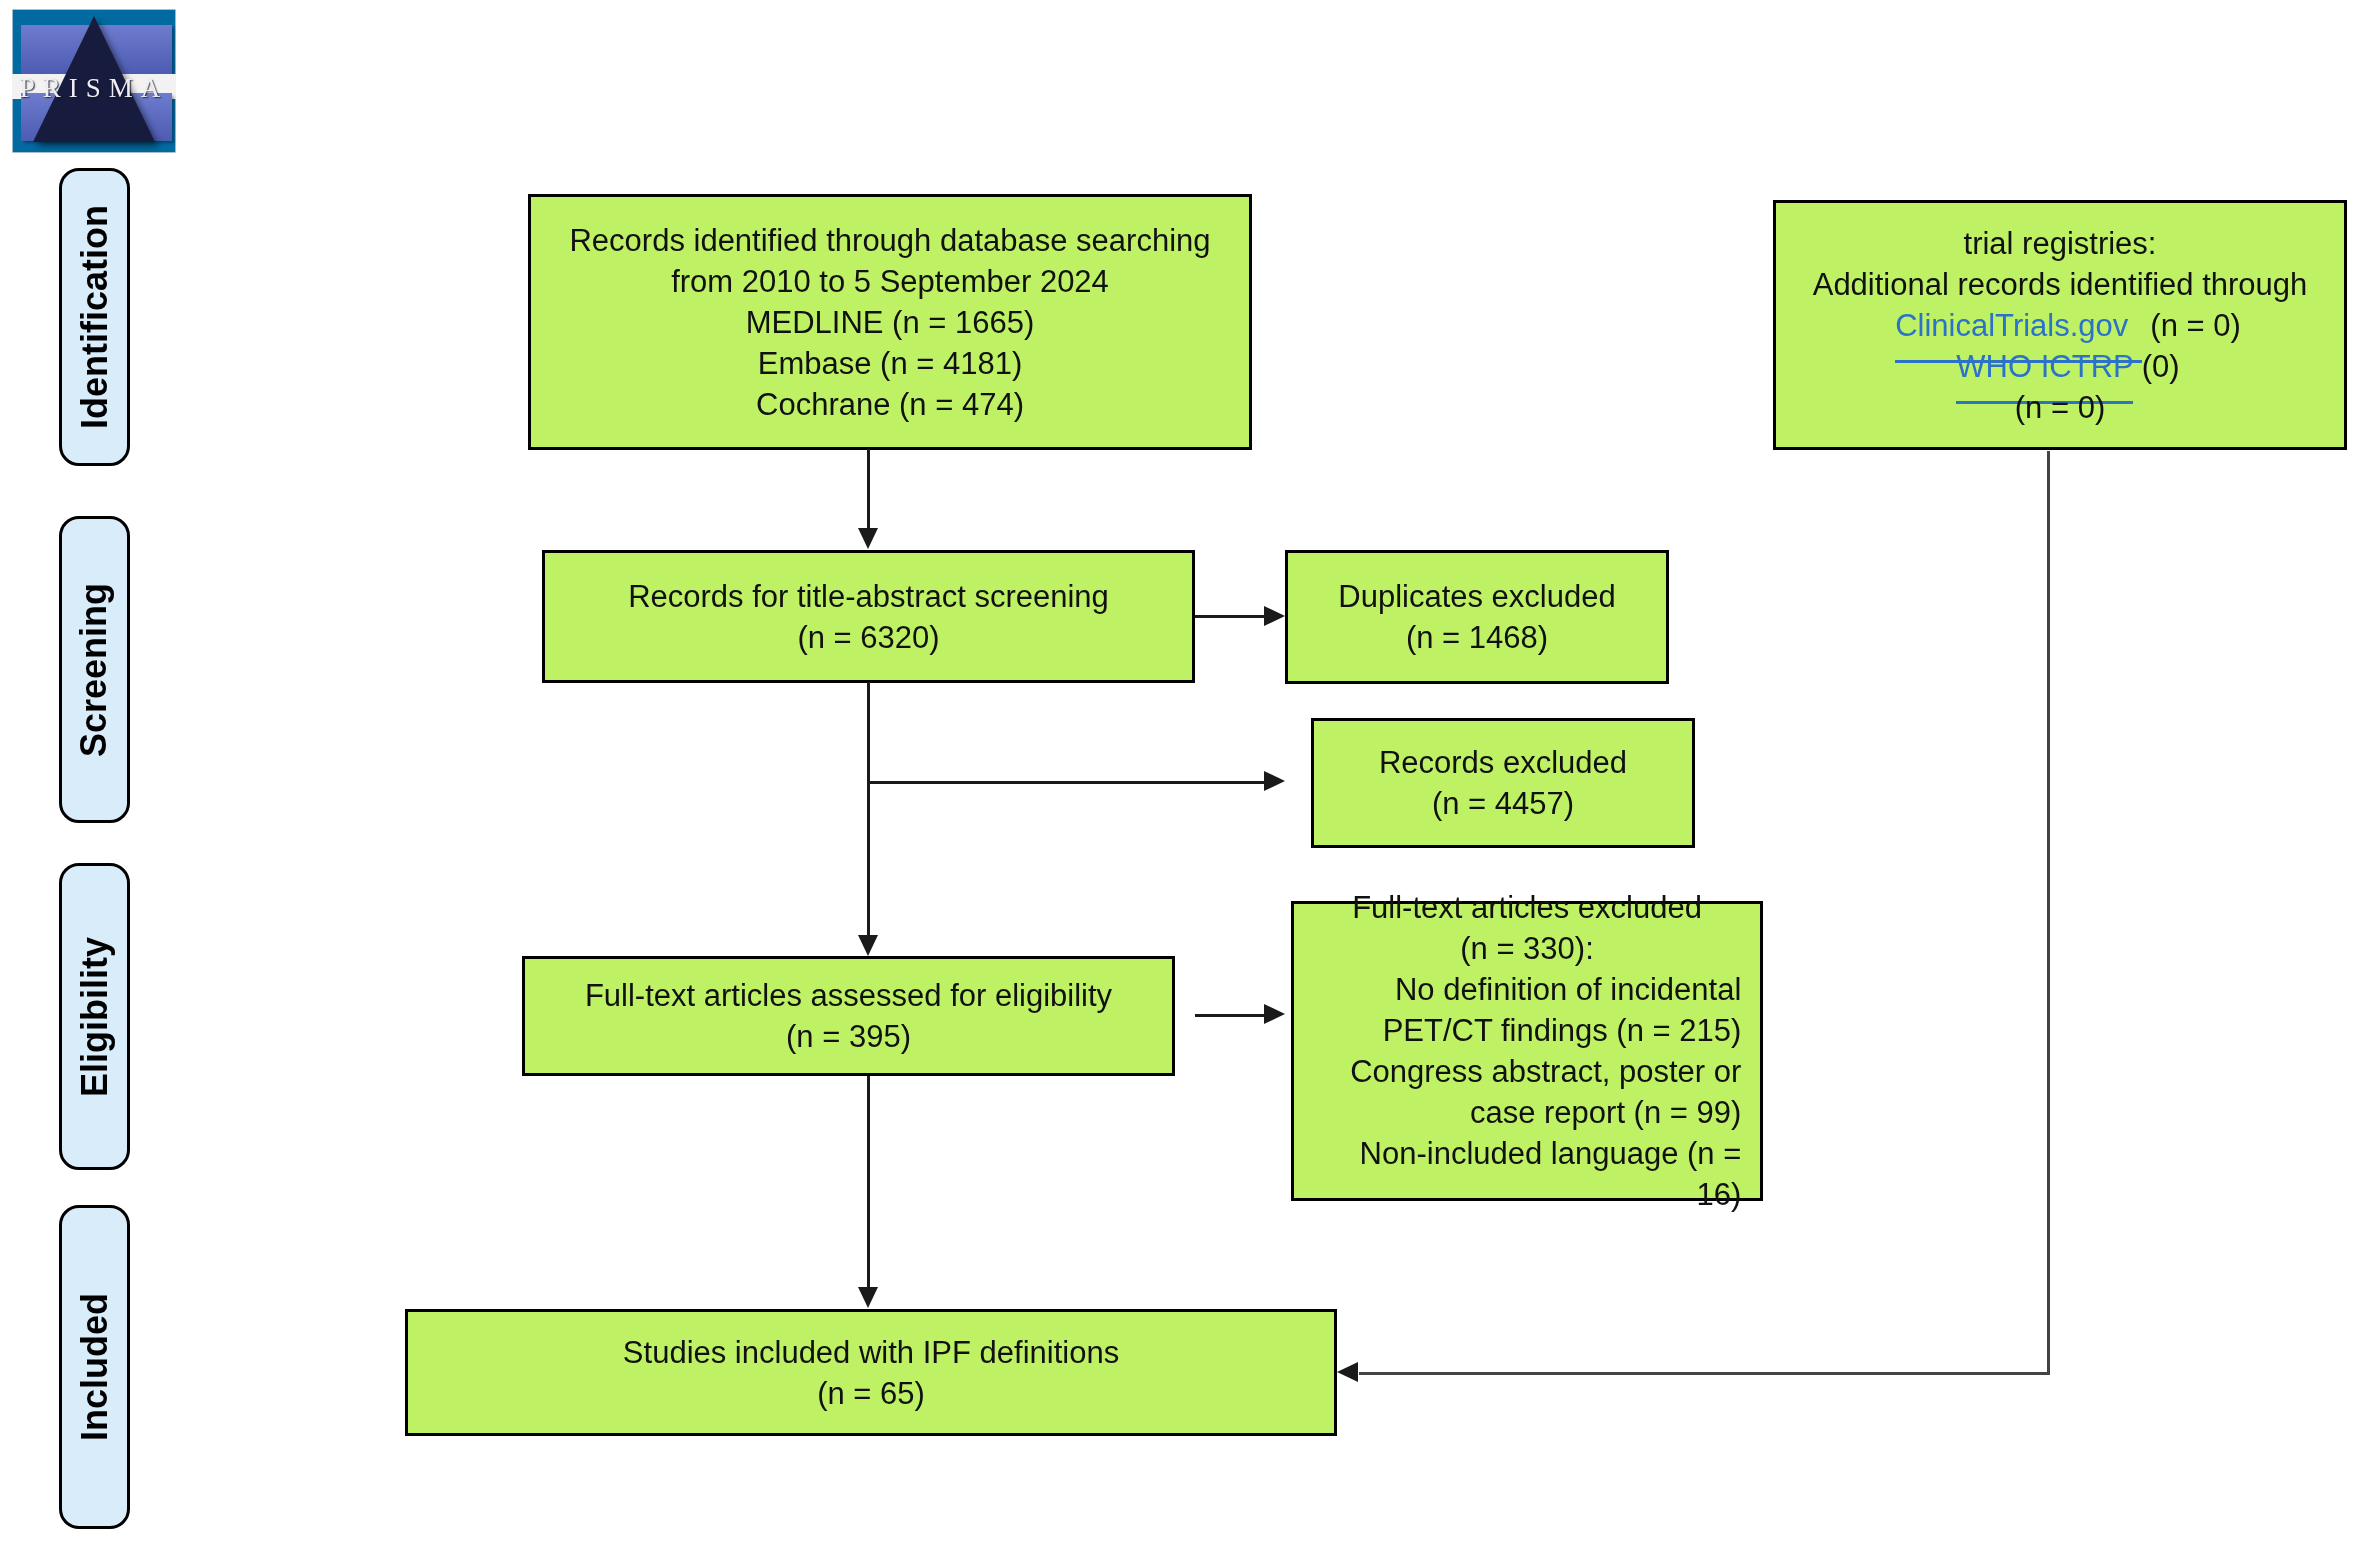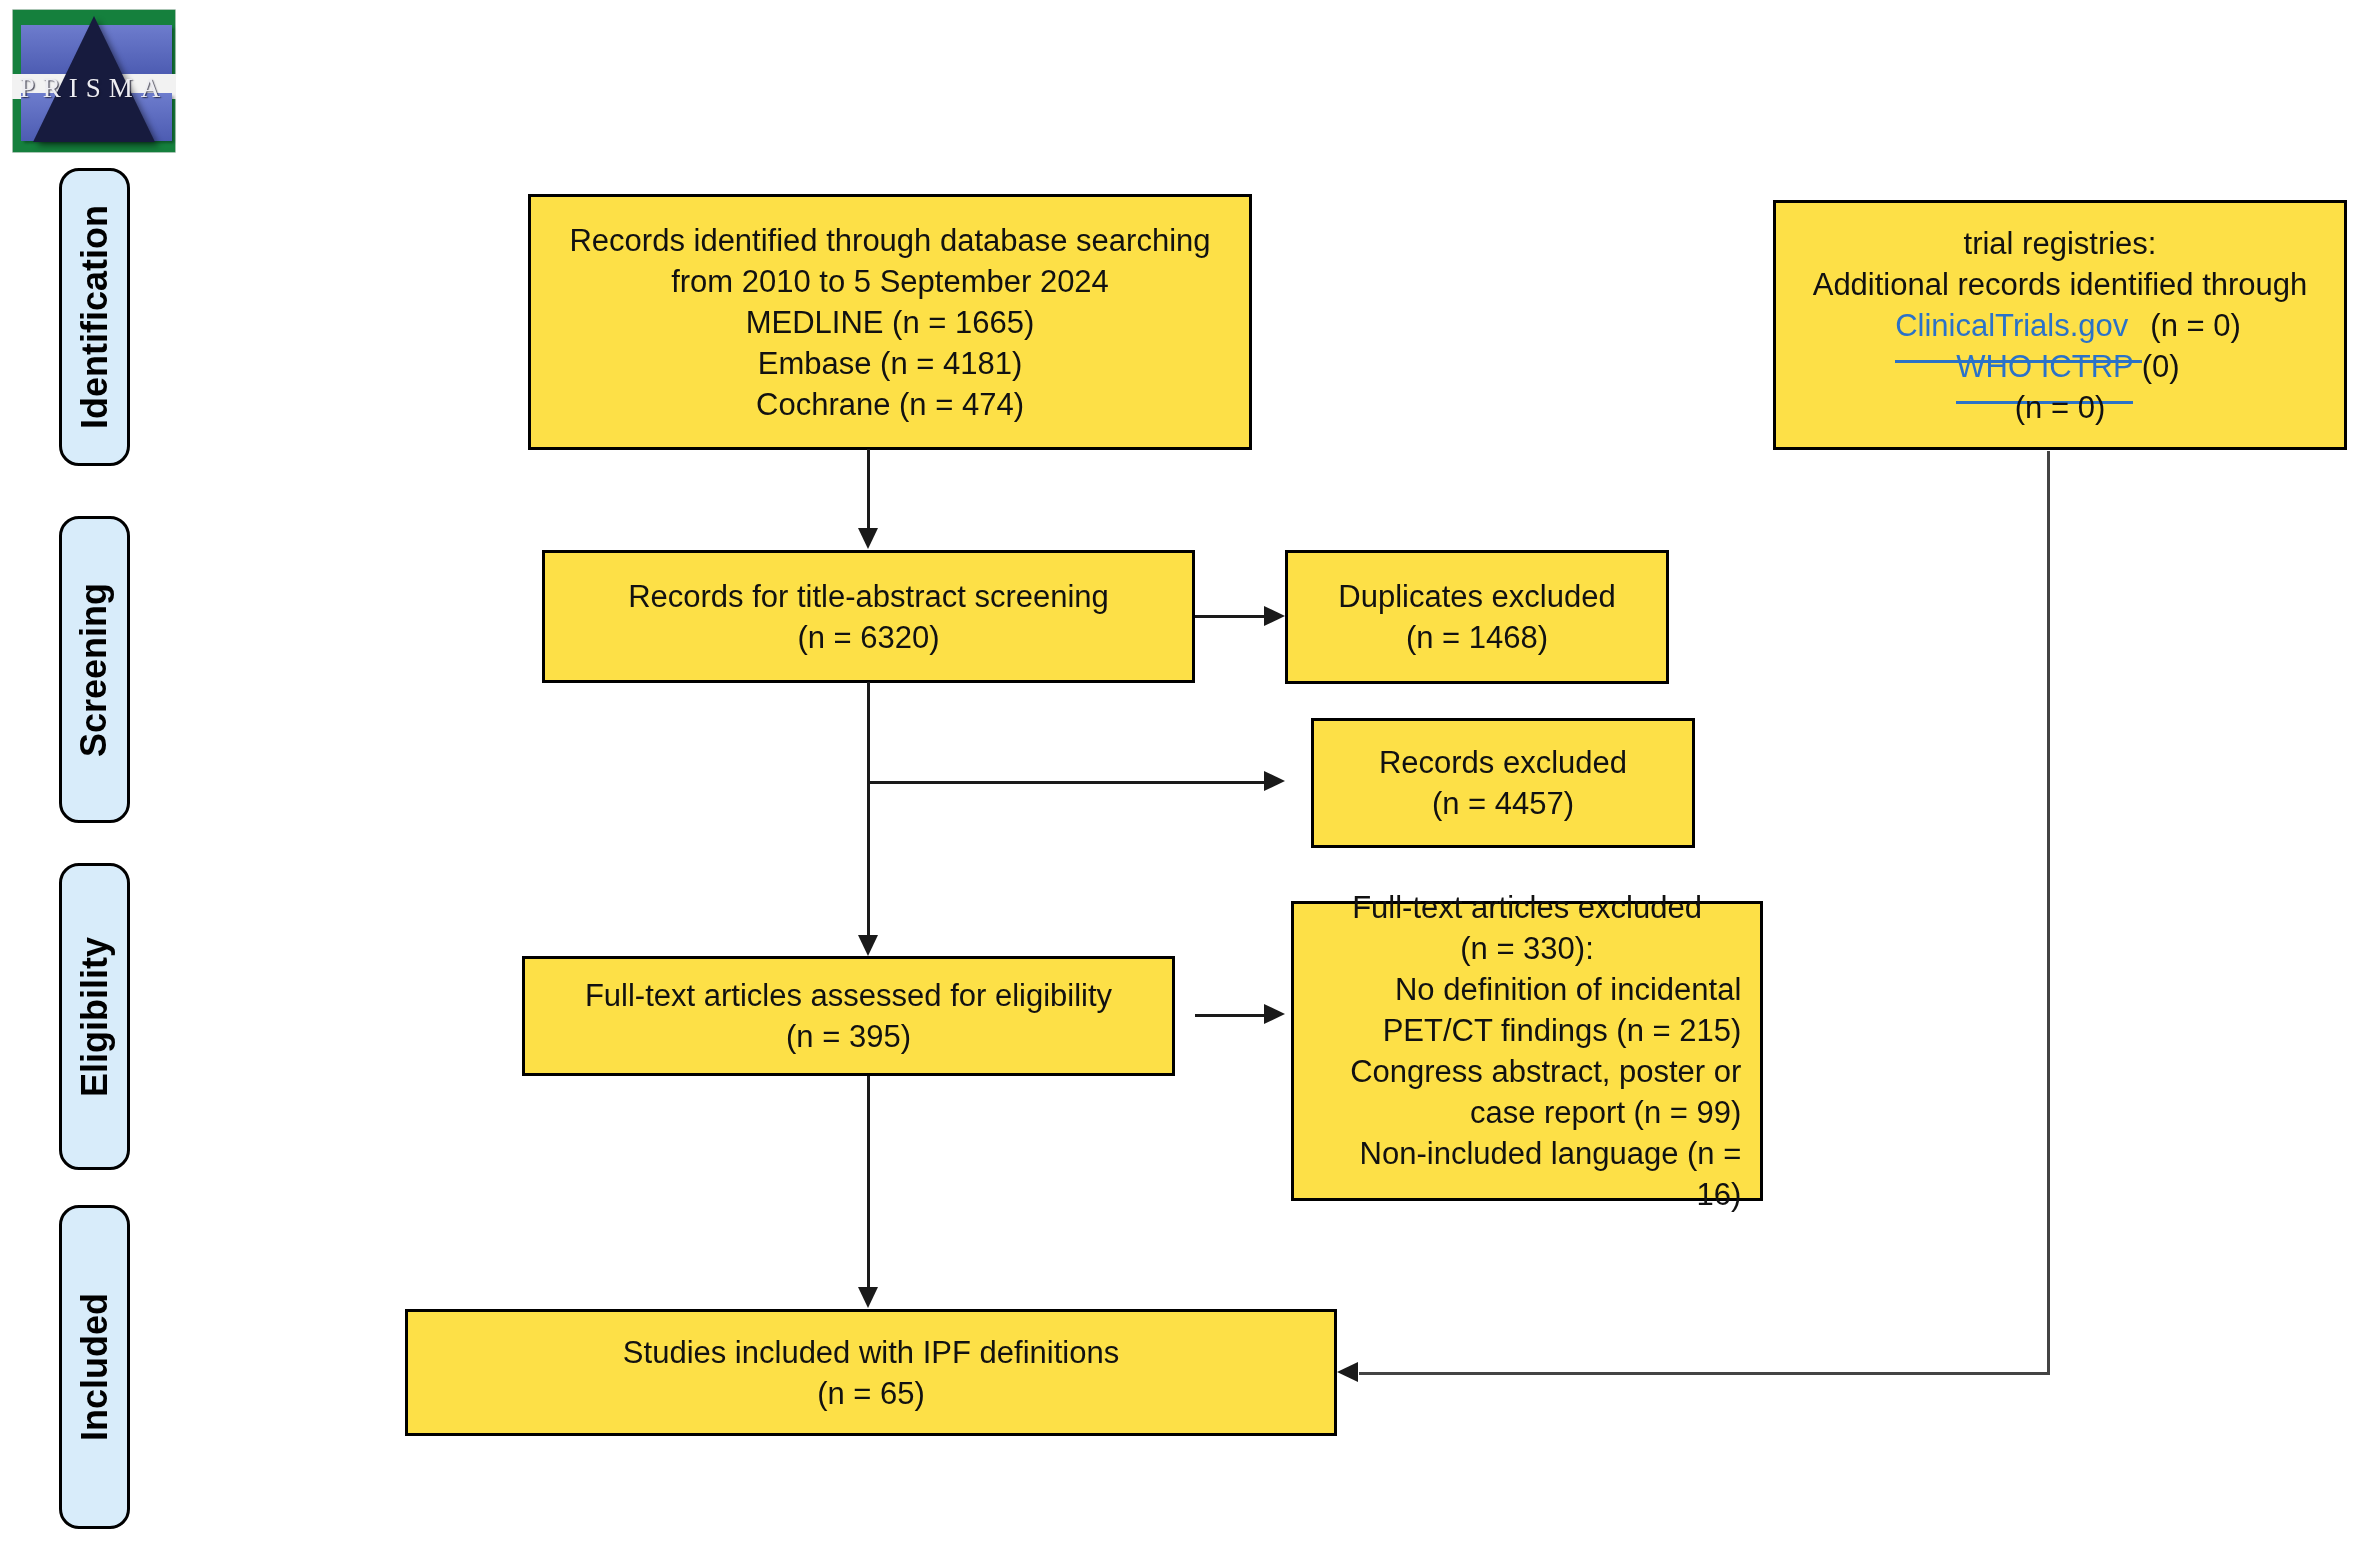--- a/index.html
+++ b/index.html
@@ -9,21 +9,21 @@
     --link-blue:#2b72c8;
     --line-color:#1a1a1a;
     --elbow-color:#444444;
     --text-color:#111111;
   }
   *{box-sizing:border-box;margin:0;padding:0;}
   body{background:#ffffff;font-family:"Liberation Sans",sans-serif;}
   #canvas{position:relative;width:2354px;height:1560px;background:#ffffff;overflow:hidden;}
 
   
-  .logo{position:absolute;left:12px;top:9.3px;width:164px;height:144px;background:#15803d;
+  .logo{position:absolute;left:12px;top:9.3px;width:164px;height:144px;background:#0369a1;
         box-shadow:0 0 0 0.7px #dcdcdc inset;}
   .logo .bar{position:absolute;left:9.3px;right:4px;background:linear-gradient(#6d7ccd,#4d5cb2);
         box-shadow:3.3px 3.3px 2.7px rgba(0,0,0,.35);}
   .logo .bar.top{top:16px;height:49px;}
   .logo .bar.bottom{top:84px;height:48px;}
   .logo .band{position:absolute;left:0;right:0;top:65px;height:25px;background:#f2f2f2;}
   .logo .tri{position:absolute;left:50%;top:6.7px;transform:translateX(-50%);width:0;height:0;
         border-left:61px solid transparent;border-right:61px solid transparent;
         border-bottom:126px solid #171b3e;filter:drop-shadow(4.7px 4px 3.3px rgba(0,0,0,.45));}
   .logo .word{position:absolute;left:0;right:0;top:64px;text-align:center;
@@ -35,21 +35,21 @@
          border:3.3px solid var(--stage-border);border-radius:20px;
          display:flex;align-items:center;justify-content:center;}
   .stage span{transform:rotate(-90deg);white-space:nowrap;font-weight:bold;
          font-size:36px;color:#000;}
   .stage.identification{top:168px;height:298px;}
   .stage.screening{top:516px;height:307px;}
   .stage.eligibility{top:863px;height:307px;}
   .stage.included{top:1205px;height:324px;}
 
   
-  .fbox{position:absolute;background:#fde047;border:3.3px solid var(--box-border);
+  .fbox{position:absolute;background:#bef264;border:3.3px solid var(--box-border);
         display:flex;flex-direction:column;justify-content:center;align-items:center;
         font-size:31px;line-height:41px;color:var(--text-color);text-align:center;}
   .fbox .ln{display:block;width:100%;}
   .b1{left:528px;top:194px;width:724px;height:256px;}
   .b2{left:1773px;top:200px;width:574px;height:250px;}
   .b3{left:542px;top:550px;width:653px;height:133px;}
   .b4{left:1285px;top:550px;width:384px;height:134px;}
   .b5{left:1285px;top:718px;width:384px;height:130px;margin-left:26px;}
   .b6{left:522px;top:956px;width:653px;height:120px;}
   .b7{left:1291px;top:901px;width:472px;height:300px;padding:9.3px 18.7px;}

